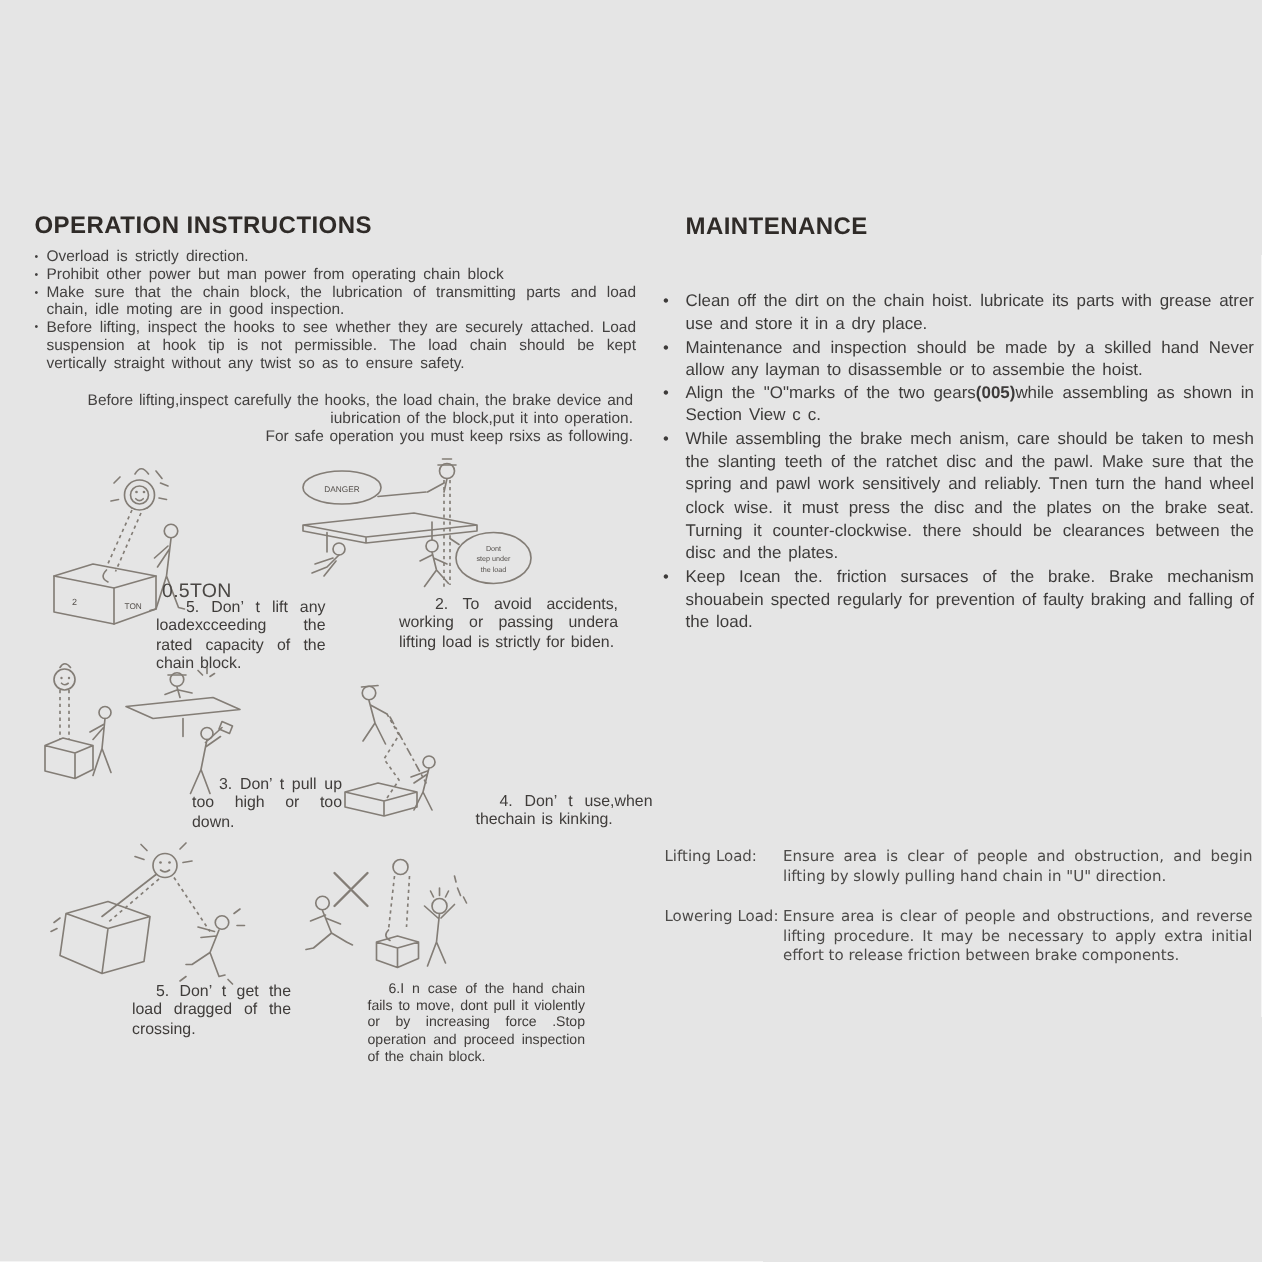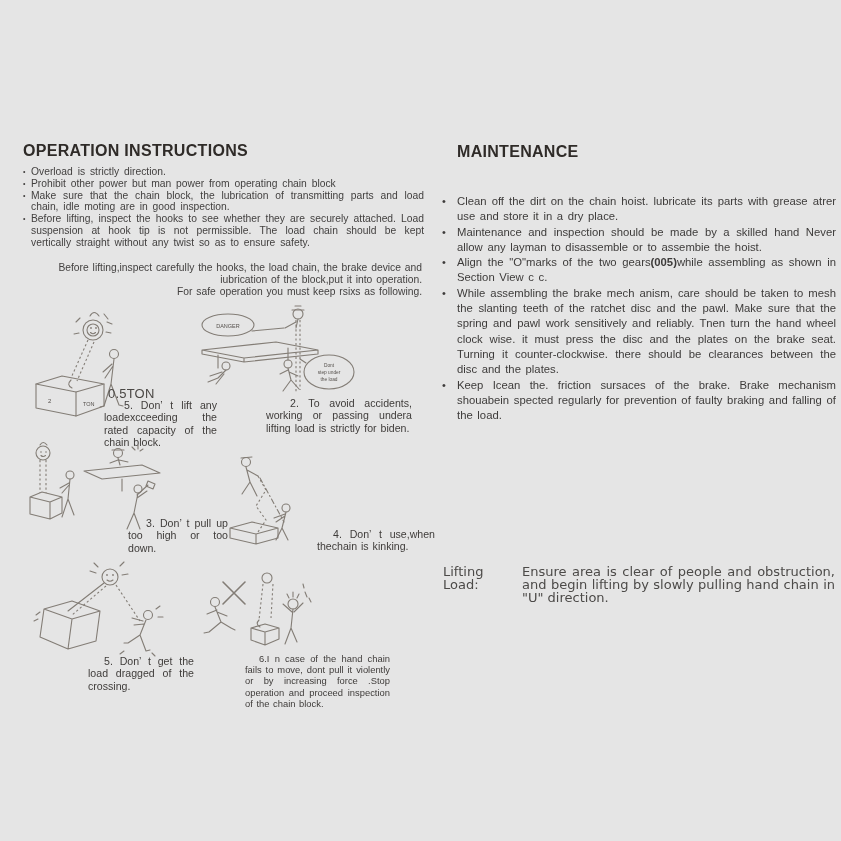--- a/index.html
+++ b/index.html
@@ -22,21 +22,21 @@
   .cap{text-indent:20px;}
   .cap.small{font-size:9.4px;line-height:11.2px;text-indent:14px;}
   .tonlabel{font-size:13px;color:#4a4744;letter-spacing:.2px;}
   
   .mt-bullets{width:396px;font-size:11.3px;line-height:15.3px;color:#3d3b3a;
               text-align:justify;word-spacing:1.5px;}
   .mt-bullets .li{position:relative;padding-left:17px;margin:0;}
   .mt-bullets .li::before{content:"•";position:absolute;left:2px;top:0;font-size:11px;}
   .mt-bullets .b{font-weight:bold;}
   
-  .notes{width:392px;font-family:"DejaVu Sans",sans-serif;font-size:13px;
+  .notes{width:392px;font-family:"DejaVu Sans",sans-serif;font-size:10px;
          line-height:13px;color:#4c4a48;}
   .note{display:flex;margin-bottom:14px;}
   .note .lbl{flex:0 0 79px;}
   .note .txt{flex:1;text-align:justify;}
   
   svg{overflow:visible;}
   .sk{stroke:#837d76;stroke-width:1.1;fill:none;stroke-linecap:round;stroke-linejoin:round;}
   .sk2{stroke:#837d76;stroke-width:1.6;fill:none;stroke-linecap:round;}
   .chain{stroke:#837d76;stroke-width:1.1;fill:none;stroke-dasharray:2.2 2.4;}
   .svgtxt{font-family:"Liberation Sans",sans-serif;fill:#55504c;stroke:none;}
@@ -173,15 +173,19 @@
     <div class="li"><span>Align the "O"marks of  the two gears</span><span class="b">(005)</span><span>while assembling  as shown in Section View c c.</span></div>
     <div class="li">While  assembling  the   brake   mech anism, care should be taken  to  mesh the slanting teeth of  the ratchet disc and  the pawl.  Make   sure   that   the   spring   and   pawl   work sensitively   and   reliably.  Tnen  turn   the   hand wheel clock wise.  it   must   press   the  disc  and the plates on the brake  seat.  Turning  it  counter-clockwise.  there should  be  clearances  between the  disc  and the plates.</div>
     <div class="li">Keep   Icean   the.  friction  sursaces   of the brake. Brake mechanism shouabein spected      regularly     for prevention of faulty braking and falling of  the load.</div>
   </div>
 
   <div class="abs notes" style="left:443px;top:565px;">
     <div class="note">
       <span class="lbl">Lifting Load:</span>
       <span class="txt">Ensure area is clear of people and obstruction, and begin lifting by slowly pulling hand chain in "U" direction.</span>
     </div>
+    <div class="note">
+      <span class="lbl">Lowering Load:</span>
+      <span class="txt">Ensure  area  is  clear  of  people  and  obstructions,  and  reverse  lifting procedure.  It  may  be  necessary  to  apply extra initial effort to release friction between brake components.</span>
+    </div>
   </div>
 
 </div>
 
 </body></html>

